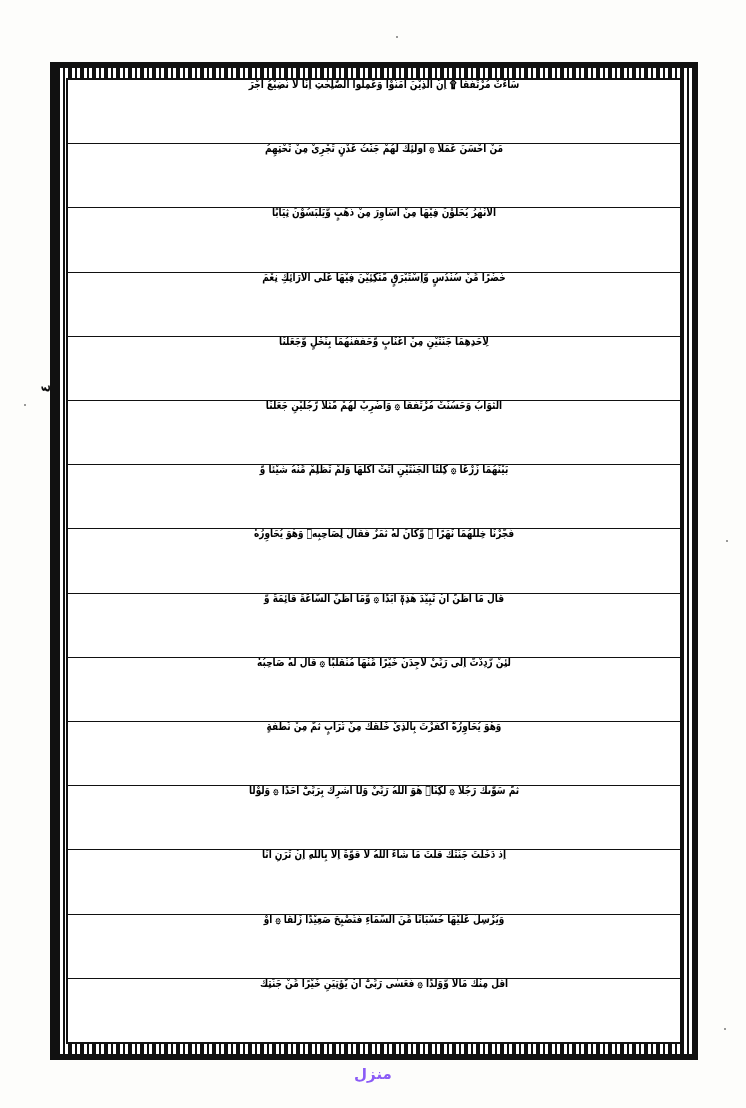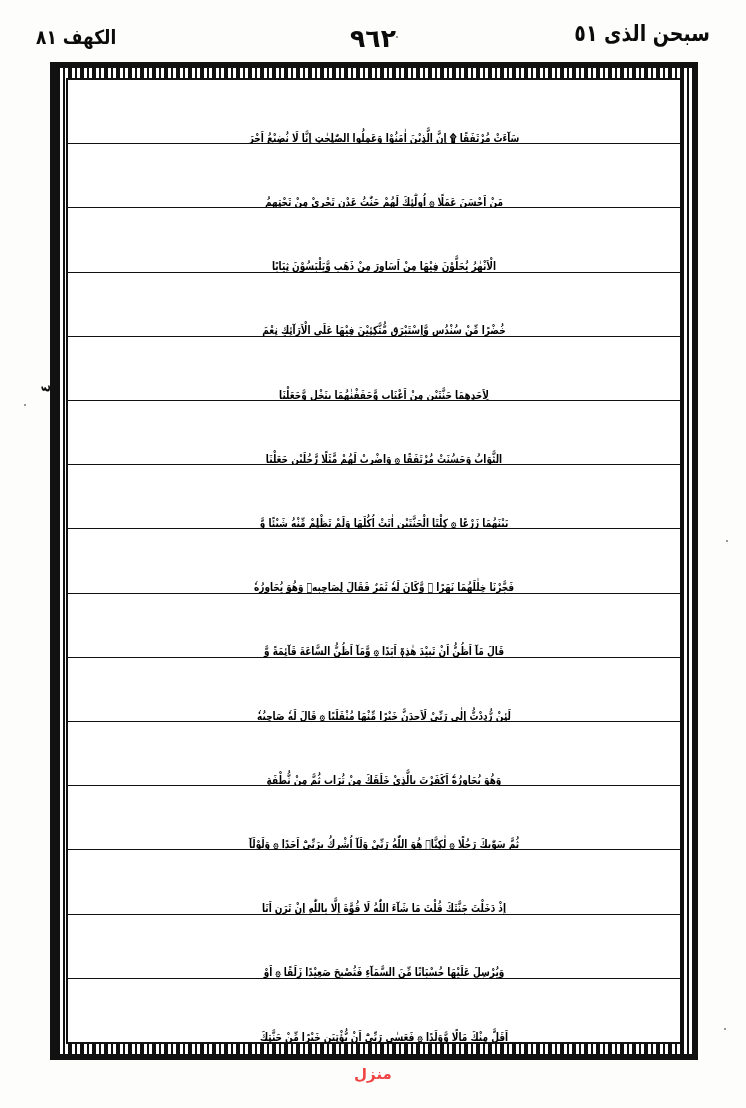--- a/index.html
+++ b/index.html
@@ -133,21 +133,21 @@
   
   #lines {
     position: absolute;
     inset: 0;
     display: flex;
     flex-direction: column;
   }
   .ayah-line {
     flex: 1 1 0;
     display: flex;
-    align-items: flex-end;
+    align-items: flex-start;
     justify-content: center;
     border-bottom: 1.5px solid #111;
     box-sizing: border-box;
     overflow: hidden;
     background: #fff;
     padding-left: 20px;
   }
   .ayah-line:last-child { border-bottom: none; }
 
   .ayah-text {
@@ -172,44 +172,37 @@
     position: absolute;
     left: 0;
     right: 0;
     top: 1064px;
     text-align: center;
   }
   #footer-label {
     display: inline-block;
     font-size: 15px;
     font-weight: bold;
-    color: #ef4444;
+    color: #8b5cf6;
     direction: rtl;
   }
 
   
   .speck {
     position: absolute;
     width: 2px; height: 2px;
     background: #777;
     border-radius: 50%;
   }
 </style>
 </head>
 <body>
 
 <div id="page">
 
-  <div id="header">
-    <div class="hdr-item" id="hdr-surah">الكهف ١٨</div>
-
-    <div class="hdr-item" id="hdr-page">٢٦٩</div>
-
-    <div class="hdr-item" id="hdr-juz">سبحن الذى ١٥</div>
-  </div>
 
   <div id="margin-note">
     <span class="mn-line">٤</span>
     <span class="mn-line">ع</span>
     <span class="mn-line">١٢</span>
   </div>
 
   <div id="frame-outer">
     <div id="frame-orn"></div>
     <div id="frame-inner">

